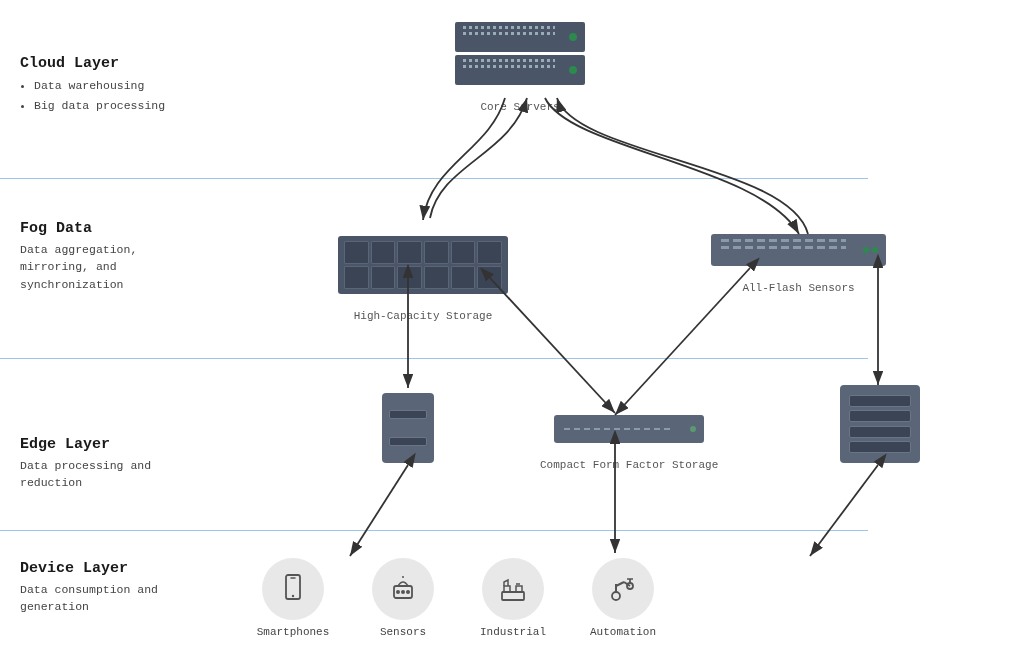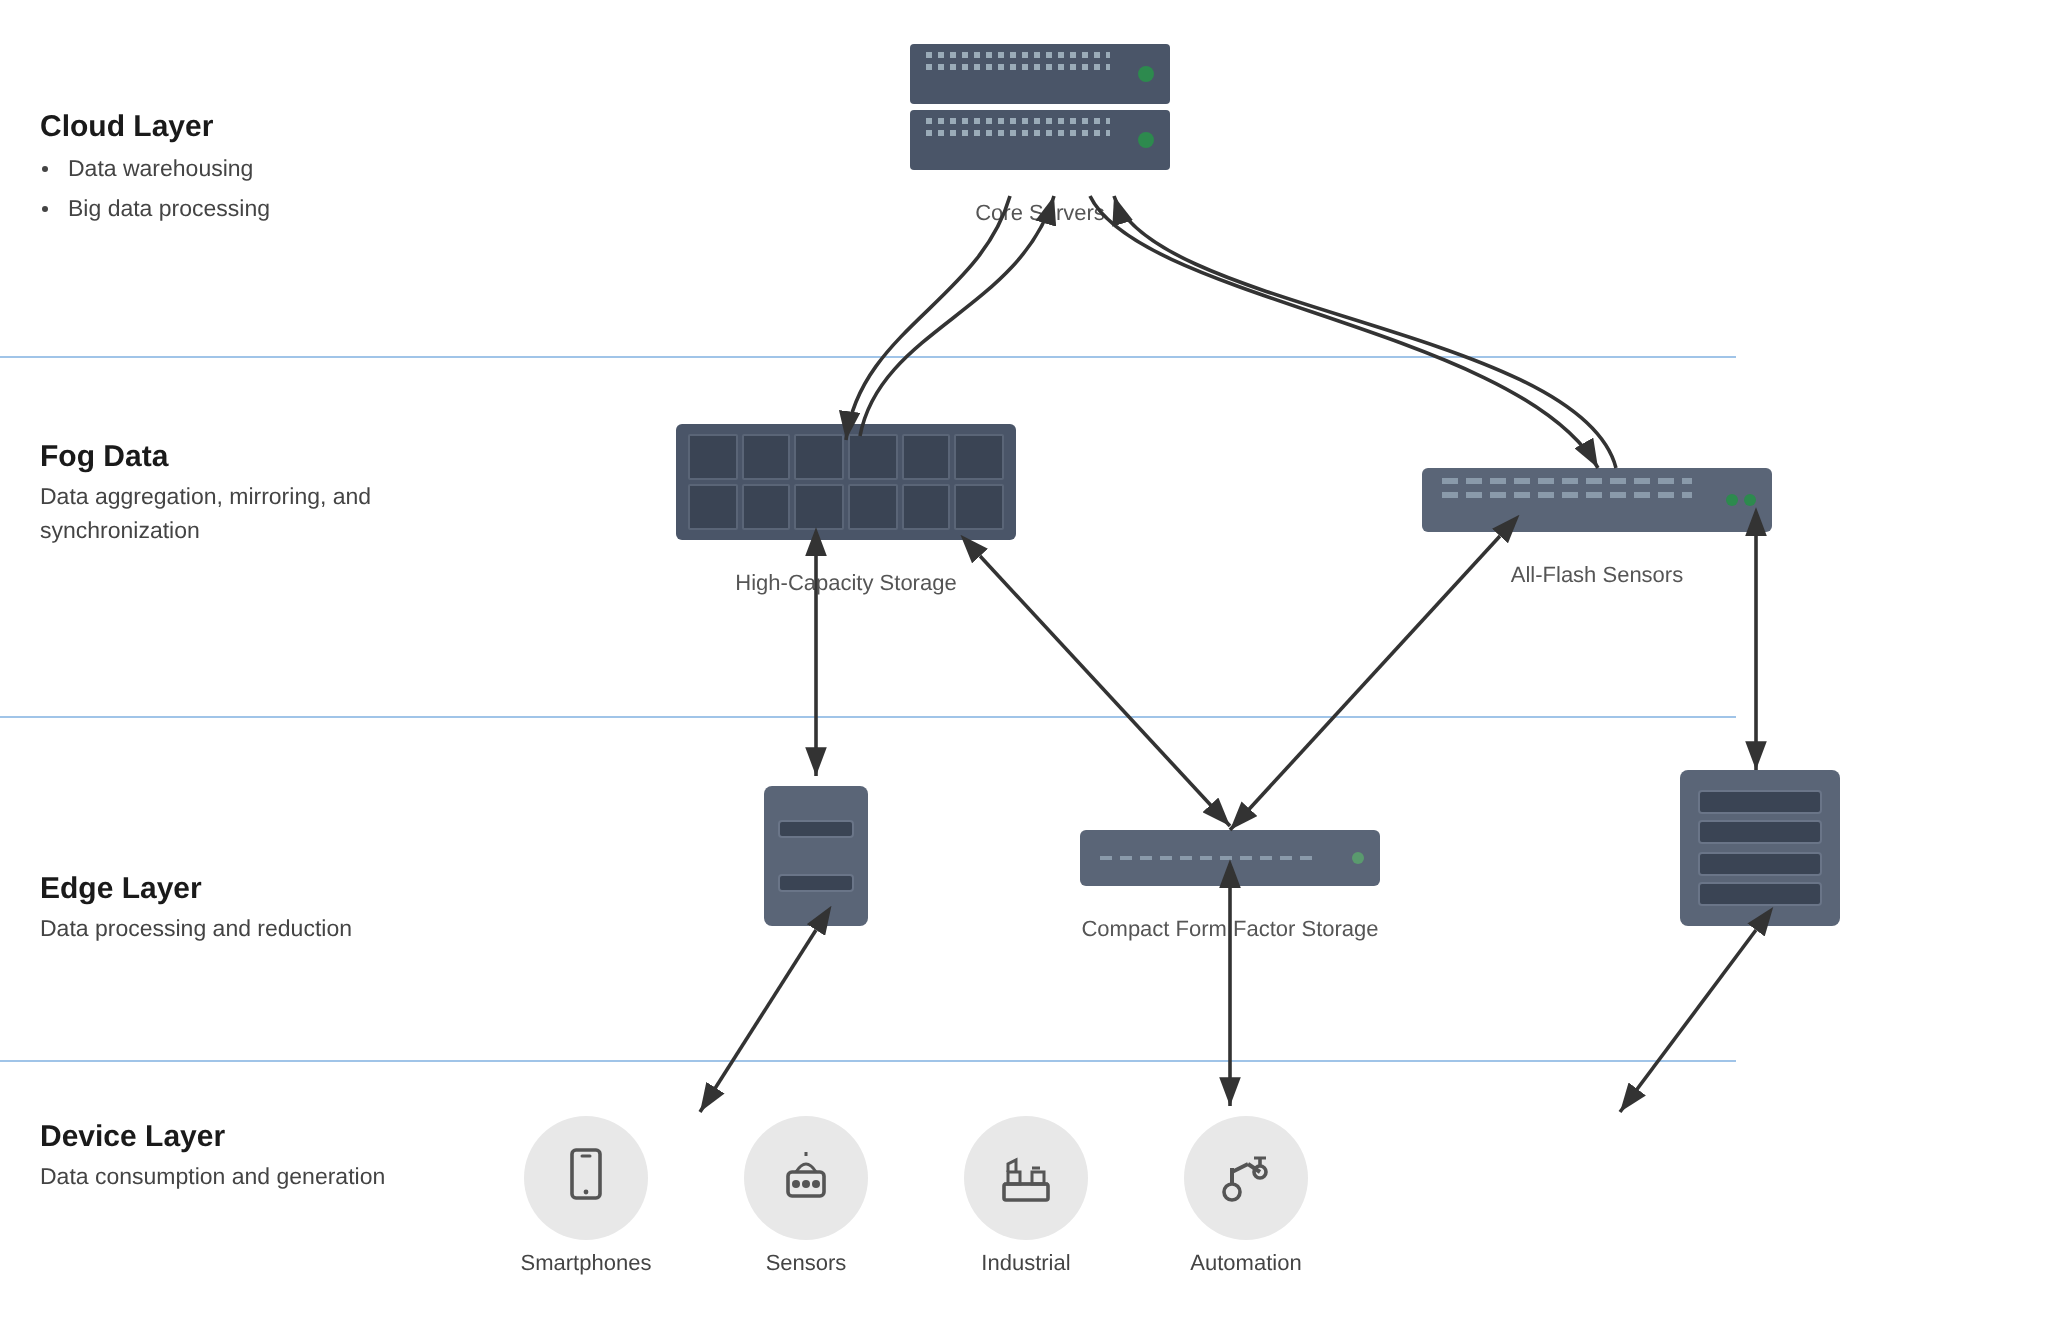--- a/index.html
+++ b/index.html
@@ -9,20 +9,21 @@
       width: 1030px;
       height: 670px;
       overflow: hidden;
       position: relative;
     }
 
     .diagram {
       width: 868px;
       height: 670px;
       position: relative;
+      font-family: Liberation Mono, monospace;
     }
 
     
     .layer-divider {
       position: absolute;
       left: 0;
       right: 0;
       height: 1px;
       background: #a0c4e8;
     }
@@ -135,21 +136,21 @@
       transform: translateY(-50%);
       width: 8px;
       height: 8px;
       background: #2d8a4e;
       border-radius: 50%;
     }
 
     
     .hc-storage {
       left: 338px;
-      top: 212px;
+      top: 236px;
     }
     .hc-storage-unit {
       width: 170px;
       height: 58px;
       background: #4a5568;
       border-radius: 3px;
       position: relative;
       display: grid;
       grid-template-columns: repeat(6, 1fr);
       grid-template-rows: repeat(2, 1fr);

